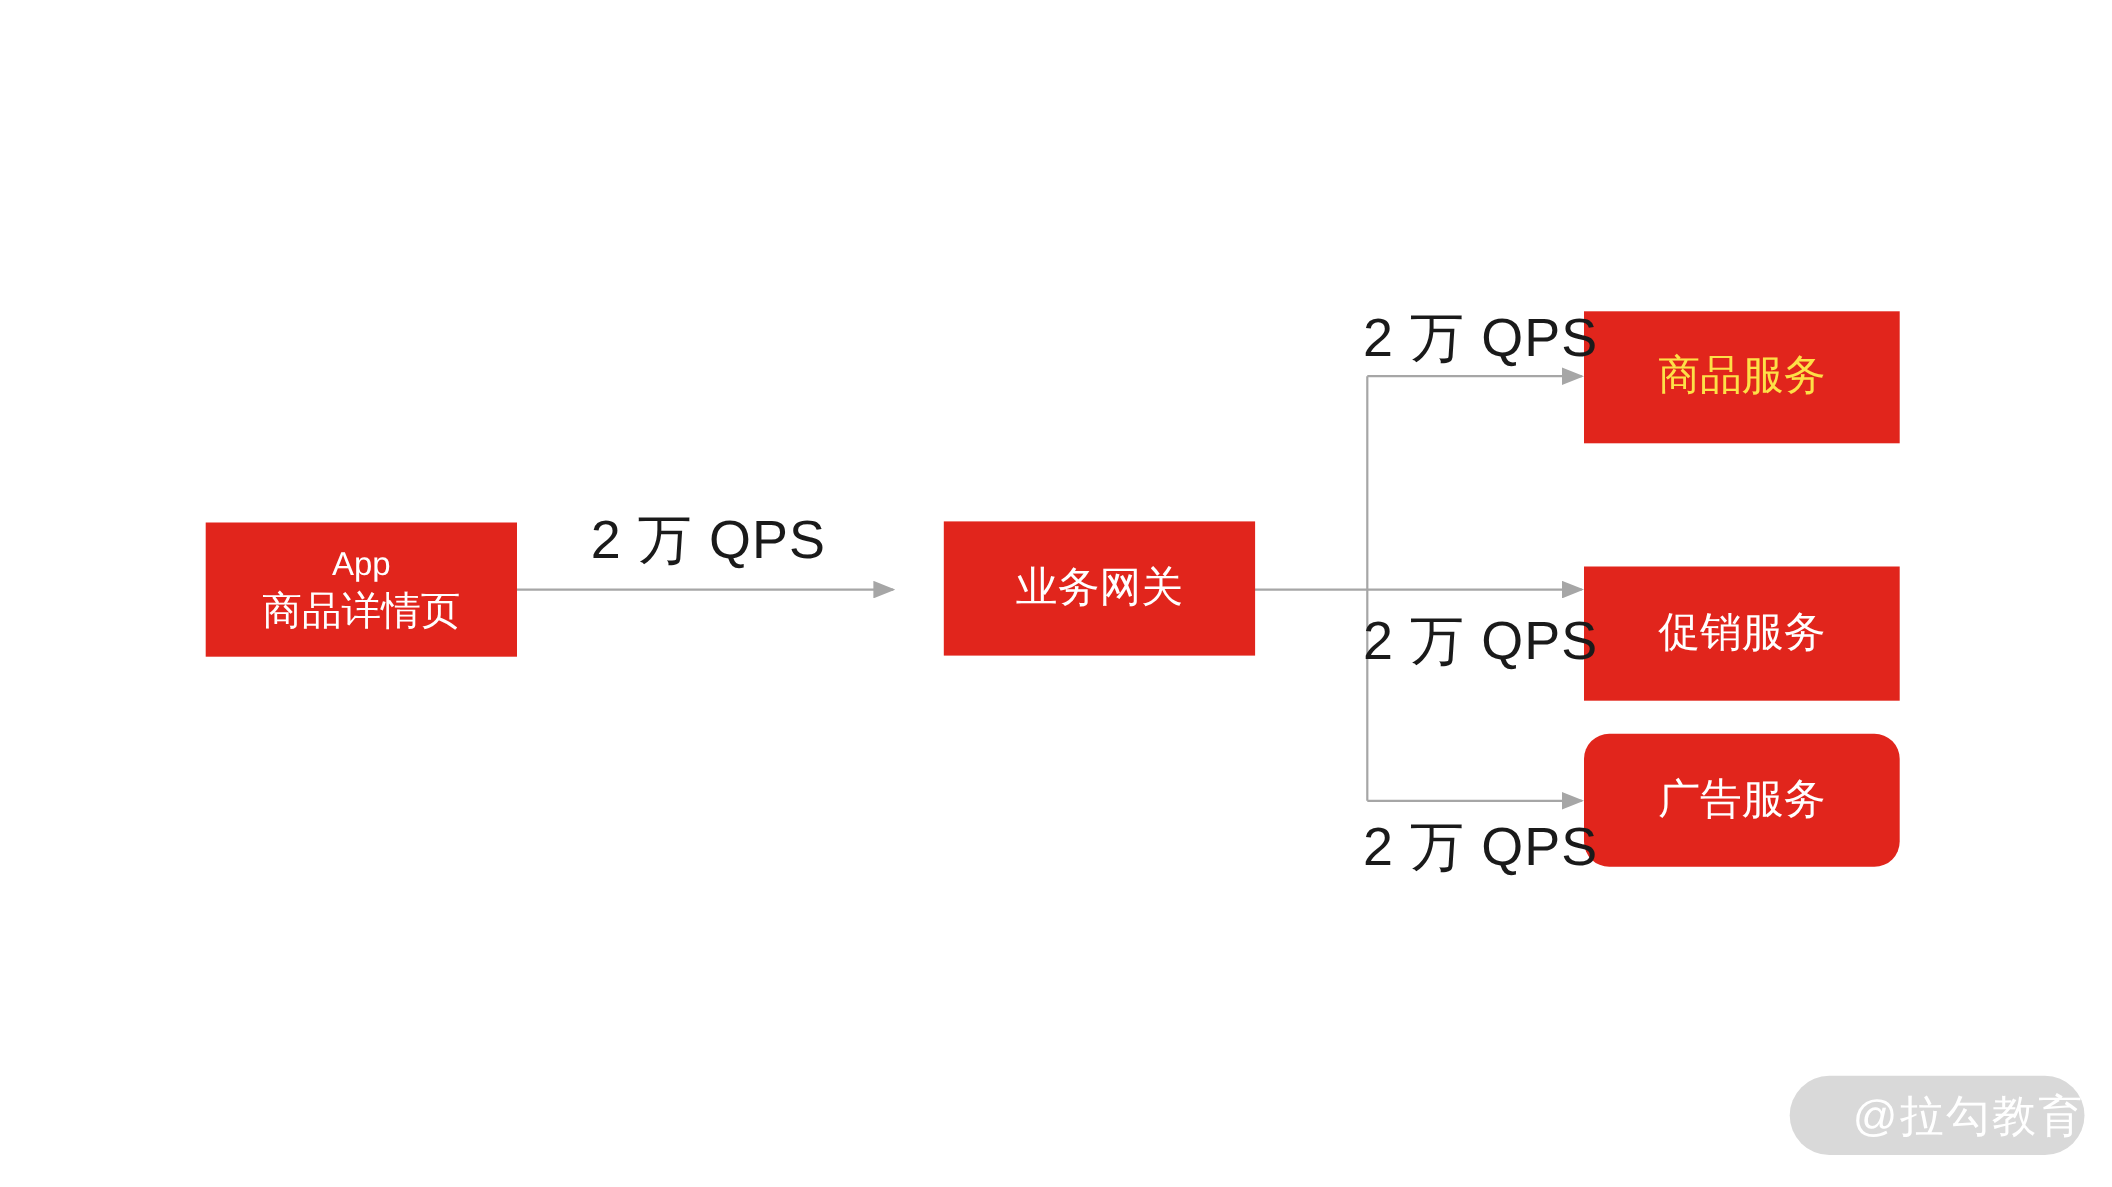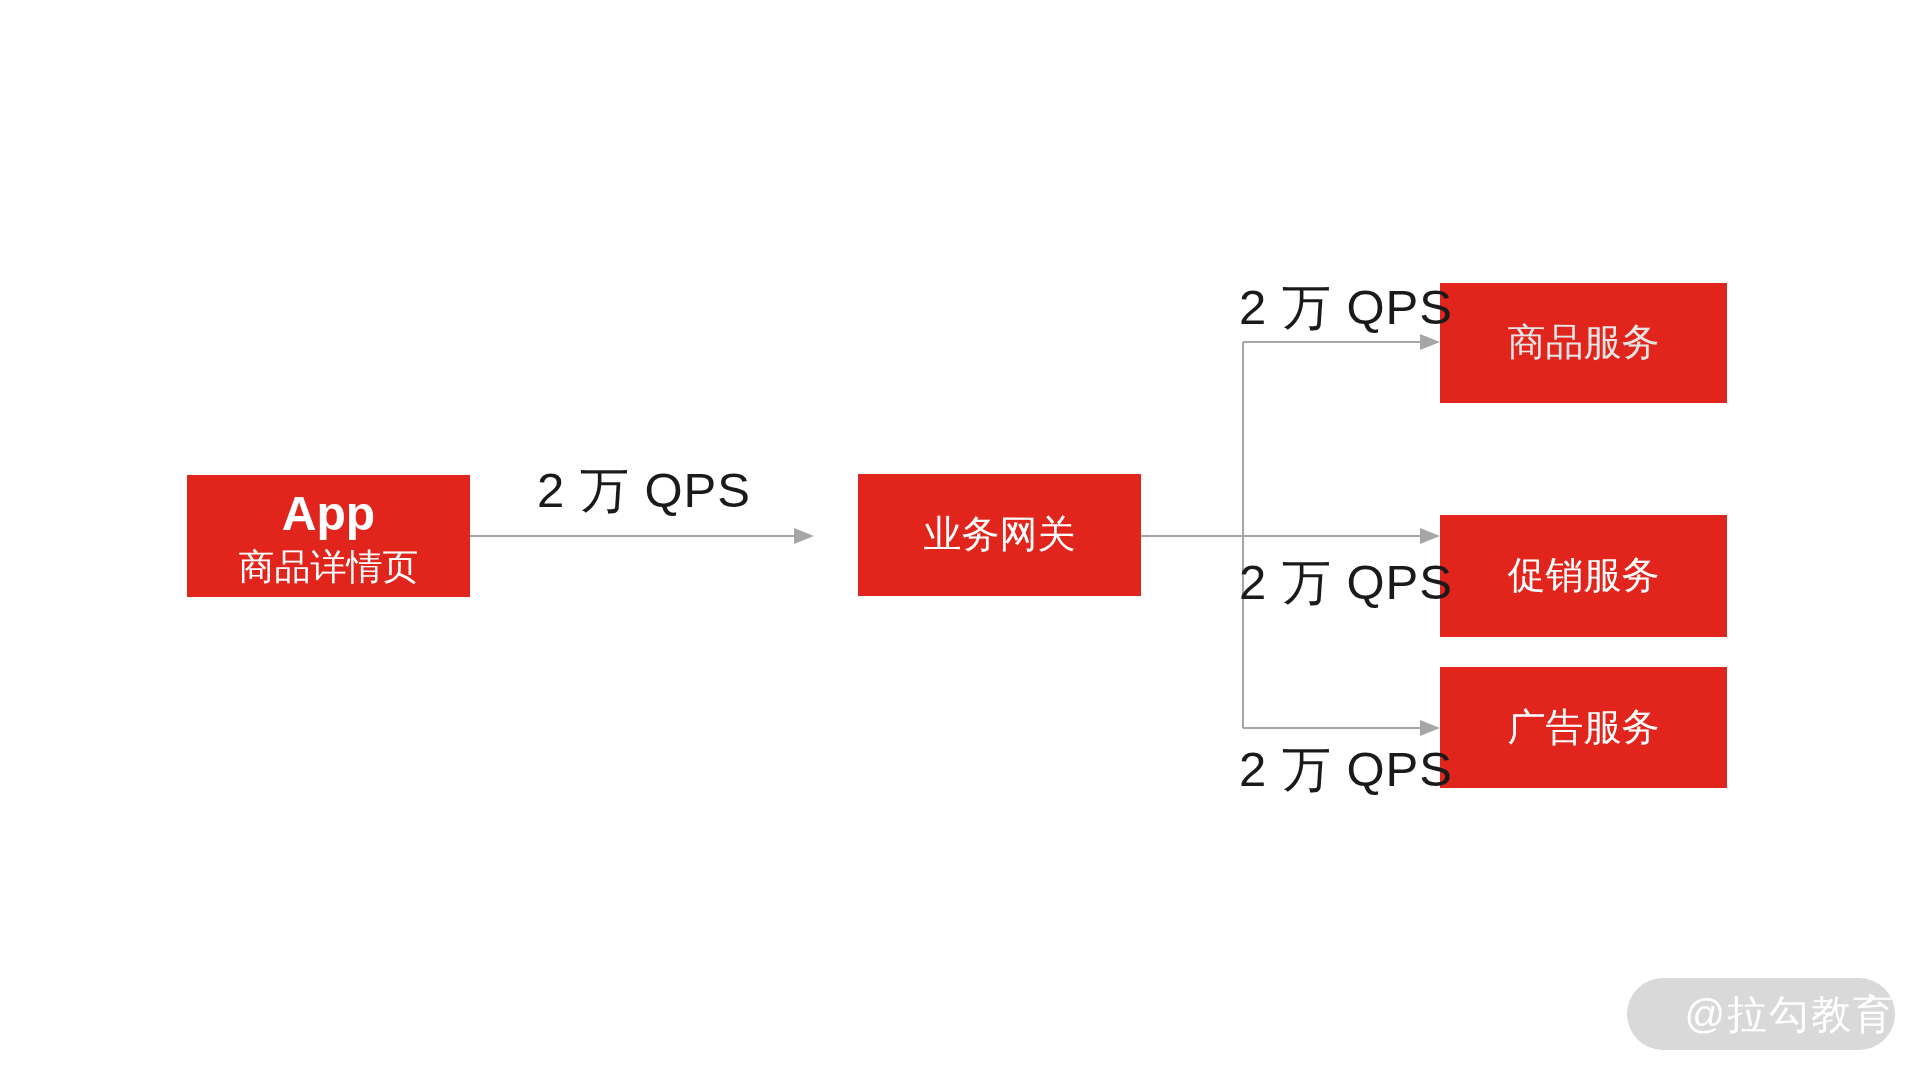--- a/index.html
+++ b/index.html
@@ -25,21 +25,21 @@
   .node {
     position: absolute;
     display: flex;
     flex-direction: column;
     align-items: center;
     justify-content: center;
     color: #ffffff;
     text-align: center;
     line-height: 1.25;
   }
-  .node .line1 { font-size: 48px; font-weight: 700; }
+  .node .line1 { font-size: 30px; font-weight: 400; }
   .node .line2 { font-size: 36px; font-weight: 400; }
   .node .single { font-size: 38px; font-weight: 400; }
   #node-app       { left: 187px;  top: 475px; width: 283px; height: 122px; }
   #node-gateway   { left: 814px;  top: 474px; width: 283px; height: 122px; }
   #node-product   { left: 1440px; top: 283px; width: 287px; height: 120px; }
   #node-promotion { left: 1440px; top: 475px; width: 287px; height: 122px; }
   #node-ad        { left: 1440px; top: 667px; width: 287px; height: 121px; }
   .edge-label {
     position: absolute;
     transform: translate(-50%, -50%);
@@ -87,29 +87,29 @@
 
   <div class="node" id="node-app" style="background-color: rgb(225, 37, 28); color: rgb(255, 255, 255);">
     <div class="line1">App</div>
     <div class="line2">商品详情页</div>
   </div>
 
   <div class="node" id="node-gateway" style="background-color: rgb(225, 37, 28); color: rgb(255, 255, 255); margin-left: 44px;">
     <div class="single">业务网关</div>
   </div>
 
-  <div class="node" id="node-product" style="background-color: rgb(225, 37, 28); color: #e5e5e5;">
+  <div class="node" id="node-product" style="background-color: rgb(225, 37, 28); color: #fde047;">
     <div class="single">商品服务</div>
   </div>
 
   <div class="node" id="node-promotion" style="background-color: rgb(225, 37, 28); color: rgb(255, 255, 255); margin-top: 40px;">
     <div class="single">促销服务</div>
   </div>
 
-  <div class="node" id="node-ad" style="background-color: rgb(225, 37, 28); color: rgb(255, 255, 255);">
+  <div class="node" id="node-ad" style="background-color: rgb(225, 37, 28); color: rgb(255, 255, 255); border-radius: 23px;">
     <div class="single">广告服务</div>
   </div>
 
   <div class="edge-label" id="edge-label-gateway" style="color: rgb(26, 26, 26);">2 万 QPS</div>
 
   <div class="edge-label" id="edge-label-product" style="color: rgb(26, 26, 26);">2 万 QPS</div>
 
   <div class="edge-label" id="edge-label-promotion" style="color: rgb(26, 26, 26);">2 万 QPS</div>
 
   <div class="edge-label" id="edge-label-ad" style="color: rgb(26, 26, 26);">2 万 QPS</div>

